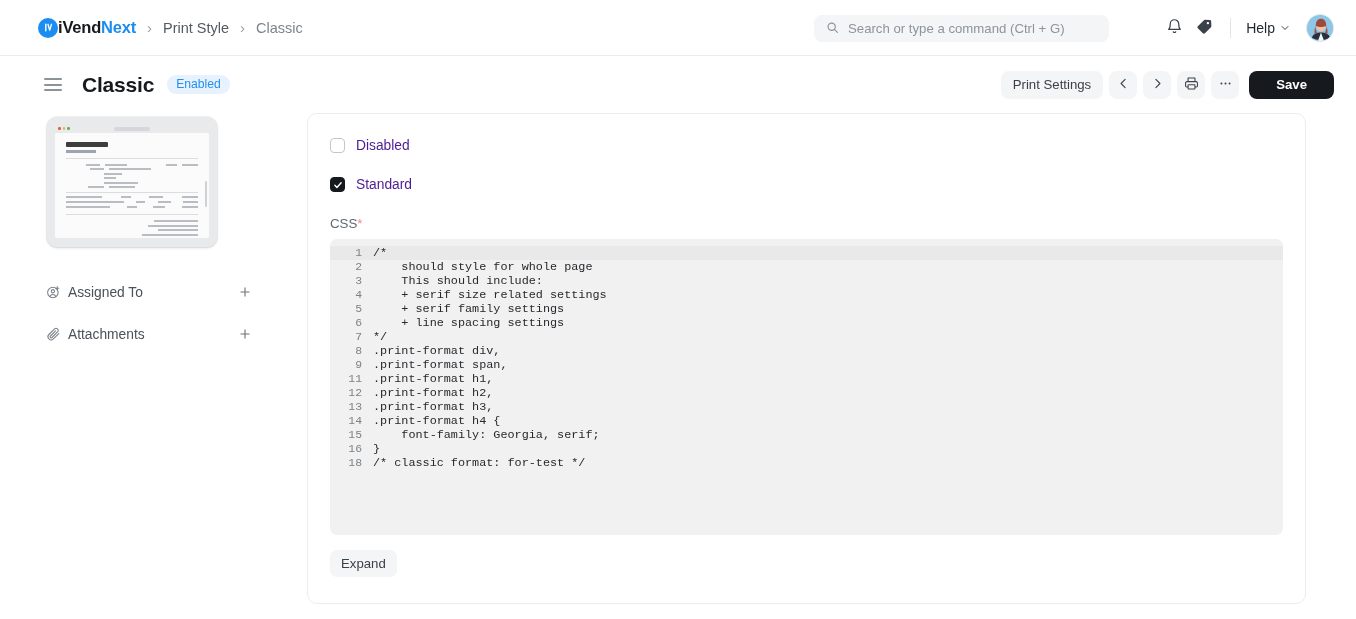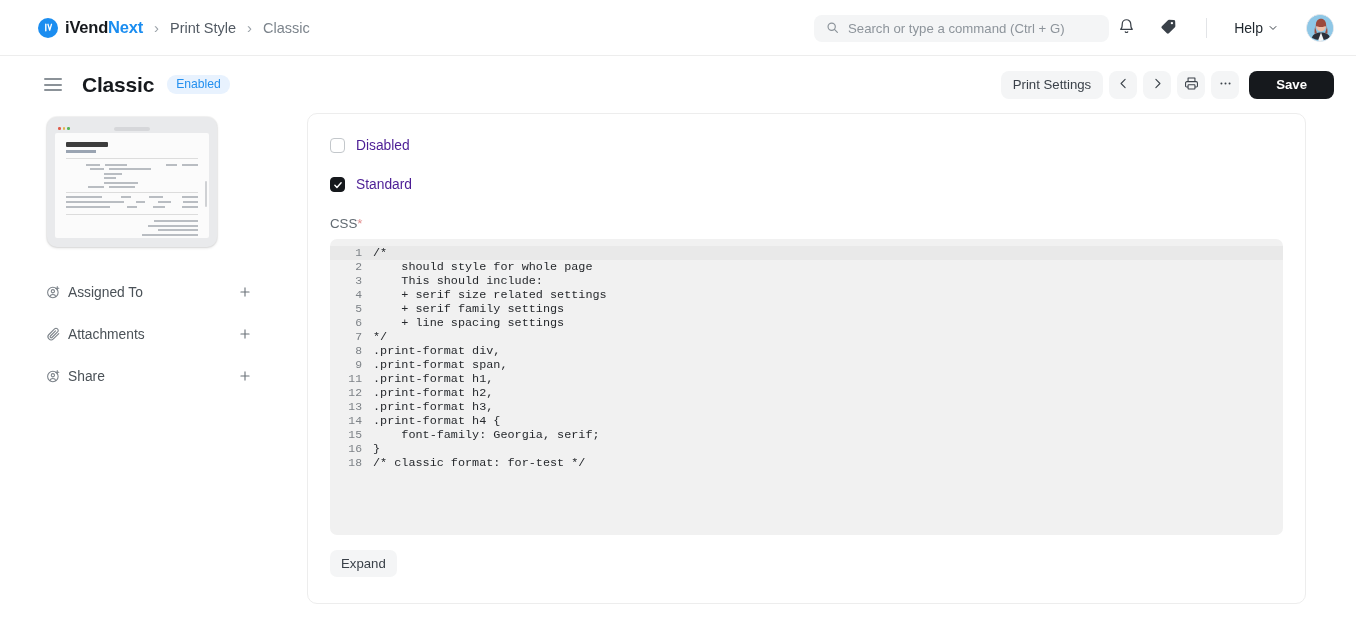--- a/index.html
+++ b/index.html
@@ -13,21 +13,21 @@
 
   
   .navbar {
     height: 56px;
     display: flex; align-items: center;
     padding: 0 26px 0 38px;
     border-bottom: 1px solid #ededed;
     background: #fff;
     position: relative;
   }
-  .brand { display: flex; align-items: center; gap: 7px; }
+  .brand { display: flex; align-items: center; }
   .brand-logo {
     width: 20px; height: 20px; border-radius: 50%;
     background: #1b8df0;
     display: flex; align-items: center; justify-content: center;
     flex: none;
   }
   .brand-logo svg { display: block; }
   .brand-text {
     font-size: 16.5px; font-weight: 700; letter-spacing: -0.2px;
     white-space: nowrap;
@@ -48,21 +48,21 @@
     position: absolute; left: 814px; top: 15px;
     width: 295px; height: 27px;
     background: #f4f5f6; border-radius: 8px;
     display: flex; align-items: center; gap: 9px;
     padding: 0 12px;
   }
   .navsearch .ph { font-size: 13.2px; color: #8d949b; }
 
   .navright {
     position: absolute; right: 22px; top: 0; height: 56px;
-    display: flex; align-items: center; gap: 12px;
+    display: flex; align-items: center; gap: 0;
   }
   .icon-btn {
     width: 30px; height: 30px; border-radius: 7px;
     display: flex; align-items: center; justify-content: center;
     background: transparent; border: none; cursor: pointer;
   }
   .nav-divider {
     width: 1px; height: 20px; background: #e2e4e7; margin: 0 11px;
   }
   .help-btn {
@@ -420,36 +420,20 @@
         </span>
         <span class="si-lab">Attachments</span>
         <span class="plus">
           <svg width="14" height="14" viewBox="0 0 24 24" fill="none" stroke="#6b7279" stroke-width="1.9">
             <path d="M12 5v14M5 12h14" stroke-linecap="round"></path>
           </svg>
         </span>
       </div>
 
 
-      <div class="sitem">
-        <span class="si-ico">
-          <svg width="15" height="15" viewBox="0 0 24 24" fill="none" stroke="#7a8188" stroke-width="1.7">
-            <circle cx="11" cy="12" r="8.4"></circle>
-              <circle cx="11" cy="10" r="2.6"></circle>
-            <path d="M6.2 18.6c.8-2.3 2.6-3.4 4.8-3.4s4 1.1 4.8 3.4" stroke-linecap="round"></path>
-            <path d="M18 2.6v5M15.5 5.1h5" stroke-linecap="round"></path>
-          </svg>
-        </span>
-        <span class="si-lab">Share</span>
-        <span class="plus">
-          <svg width="14" height="14" viewBox="0 0 24 24" fill="none" stroke="#6b7279" stroke-width="1.9">
-            <path d="M12 5v14M5 12h14" stroke-linecap="round"></path>
-          </svg>
-        </span>
-      </div>
 
     </div>
   </div>
 
   <div class="main">
     <div class="card">
 
       <div class="checkrow">
         <span class="cbox"></span>
         <span class="clabel">Disabled</span>

